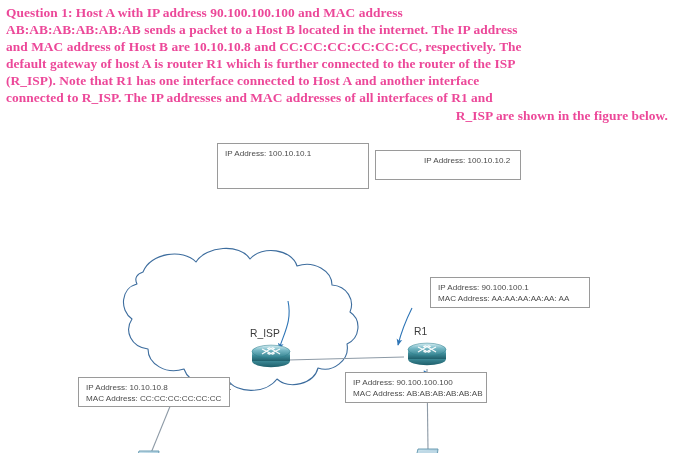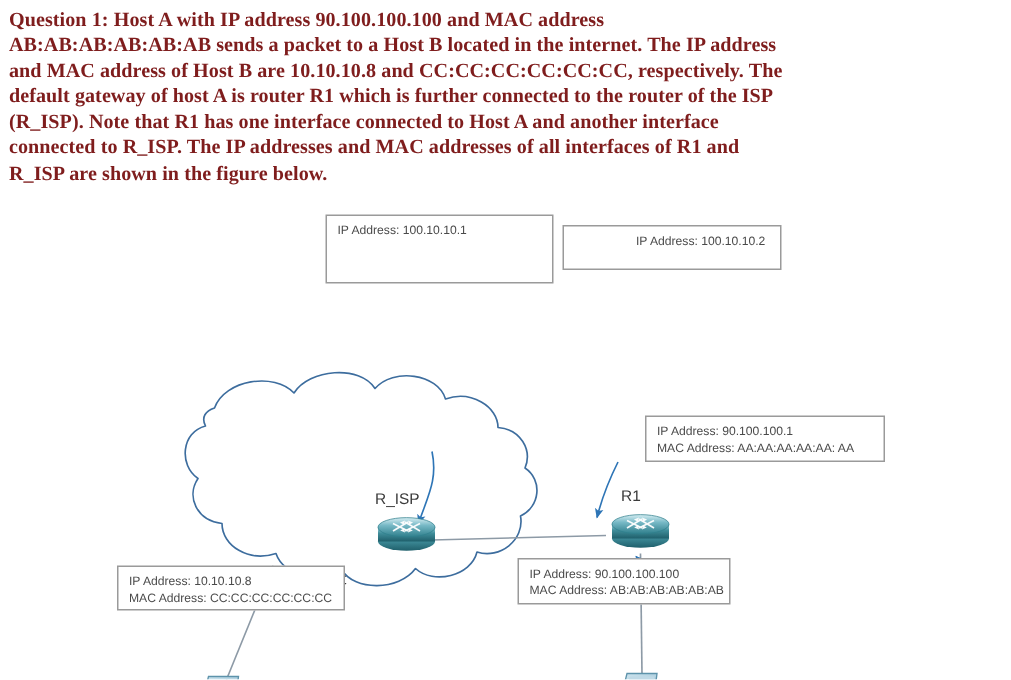--- a/index.html
+++ b/index.html
@@ -22,25 +22,25 @@
     position: absolute;
     left: 6px;
     top: 4px;
     width: 662px;
     font-family: "Liberation Serif", serif;
     font-weight: bold;
     font-size: 13.4px;
     line-height: 17.1px;
     text-align: justify;
     text-justify: inter-word;
-    color: #7f1d1d;
+    color: #ec4899;
     letter-spacing: 0.05px;
   }
   #question-block .last-line {
-    text-align: left;
+    text-align: right;
   }
 
   
   #diagram {
     position: absolute;
     left: 0;
     top: 128px;
     width: 674px;
     height: 325px;
   }

